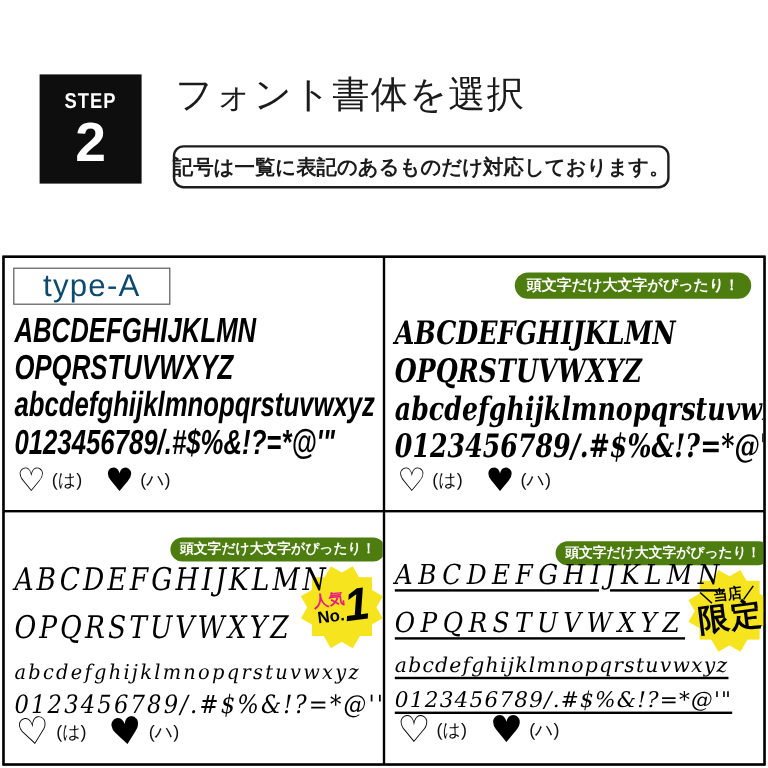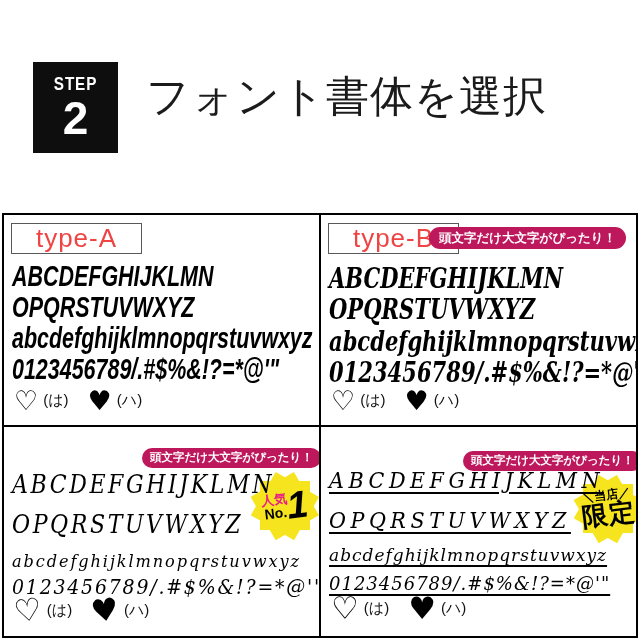--- a/index.html
+++ b/index.html
@@ -4,36 +4,36 @@
 <style>
   html,body{margin:0;padding:0;background:#fff;}
   .page{position:relative;width:640px;height:640px;background:#fff;overflow:hidden;
         font-family:"Liberation Sans",sans-serif;color:#1b1b1b;}
 
   
   .step-badge{position:absolute;left:33px;top:62px;width:85px;height:91px;background:#0e0e0e;
     color:#fff;display:flex;flex-direction:column;align-items:center;justify-content:center;gap:2px;}
   .step-label{font-size:18px;font-weight:bold;letter-spacing:1px;transform:scaleX(.85);}
   .step-number{font-size:46px;font-weight:bold;line-height:.95;}
-  .page-title{position:absolute;left:146px;top:62px;font-size:43px;line-height:1.1;
-    color:#1b1b1b;letter-spacing:1px;white-space:nowrap;margin-top:11px;}
+  .page-title{position:absolute;left:146px;top:62px;font-size:31px;line-height:1.1;
+    color:#1b1b1b;letter-spacing:1px;white-space:nowrap;}
   .note-box{position:absolute;left:144px;top:121px;width:414px;height:36px;border:2px solid #1e1e1e;
     border-radius:9px;box-sizing:border-box;display:flex;align-items:center;justify-content:center;
     font-size:17px;font-weight:700;color:#1b1b1b;white-space:nowrap;}
 
   
   .grid{position:absolute;left:2px;top:213px;width:636px;height:425px;border:2px solid #000;
     box-sizing:border-box;display:grid;grid-template-columns:1fr 1fr;grid-template-rows:1fr 1fr;background:#000;grid-gap:2px;}
   .card{position:relative;background:#fff;overflow:hidden;}
 
   .type-box{position:absolute;left:7px;top:8px;width:131px;height:31px;border:1.5px solid #595959;
     box-sizing:border-box;display:flex;align-items:center;justify-content:center;}
-  .type-box span{font-size:26px;color:#ef4444;letter-spacing:1px;}
+  .type-box span{font-size:26px;color:#0c4a6e;letter-spacing:1px;}
 
-  .pill{position:absolute;background:#be185d;color:#fff;border-radius:12px;display:flex;
+  .pill{position:absolute;background:#4d7c0f;color:#fff;border-radius:12px;display:flex;
     align-items:center;justify-content:center;font-weight:700;white-space:nowrap;}
   .pill-b{left:108px;top:12px;height:22px;padding:0 10px;font-size:12.5px;}
   .pill-c{left:138px;top:21px;height:20px;padding:0 8px;font-size:11.5px;}
   .pill-d{left:142px;top:24px;height:20px;padding:0 8px;font-size:11.5px;}
 
   
   .ln{position:absolute;left:8px;white-space:nowrap;color:#000;transform-origin:0 0;}
   .s-a div{font:italic 700 29px/1.07 "Liberation Sans",sans-serif;transform:scaleX(.74);
     transform-origin:0 50%;white-space:nowrap;color:#000;}
   .s-a{position:absolute;left:8px;top:46px;}
@@ -77,20 +77,21 @@
 </head>
 <body>
 
 <div class="page">
 
   <div class="step-badge">
     <span class="step-label">STEP</span>
     <span class="step-number">2</span>
   </div>
   <div class="page-title">フォント書体を選択</div>
+  <div class="note-box">記号は一覧に表記のあるものだけ対応しております。</div>
 
   <div class="grid">
 
     <div class="card">
       <div class="type-box">
         <span>type-A</span>
       </div>
       <div class="s-a">
         <div>ABCDEFGHIJKLMN</div>
         <div>OPQRSTUVWXYZ</div>
@@ -99,23 +100,20 @@
       </div>
       <div class="hearts h-ab">
         <span class="hrt">♡</span>
         <span class="lbl">(は)</span>
         <span class="hrt">♥</span>
         <span class="lbl">(ハ)</span>
       </div>
     </div>
 
     <div class="card">
-      <div class="type-box">
-        <span>type-B</span>
-      </div>
       <div class="pill pill-b">頭文字だけ大文字がぴったり！</div>
       <div class="s-b">
         <div>ABCDEFGHIJKLMN</div>
         <div>OPQRSTUVWXYZ</div>
         <div>abcdefghijklmnopqrstuvwxyz</div>
         <div>0123456789/.#$%&amp;!?=*@'"</div>
       </div>
       <div class="hearts h-ab">
         <span class="hrt">♡</span>
         <span class="lbl">(は)</span>

